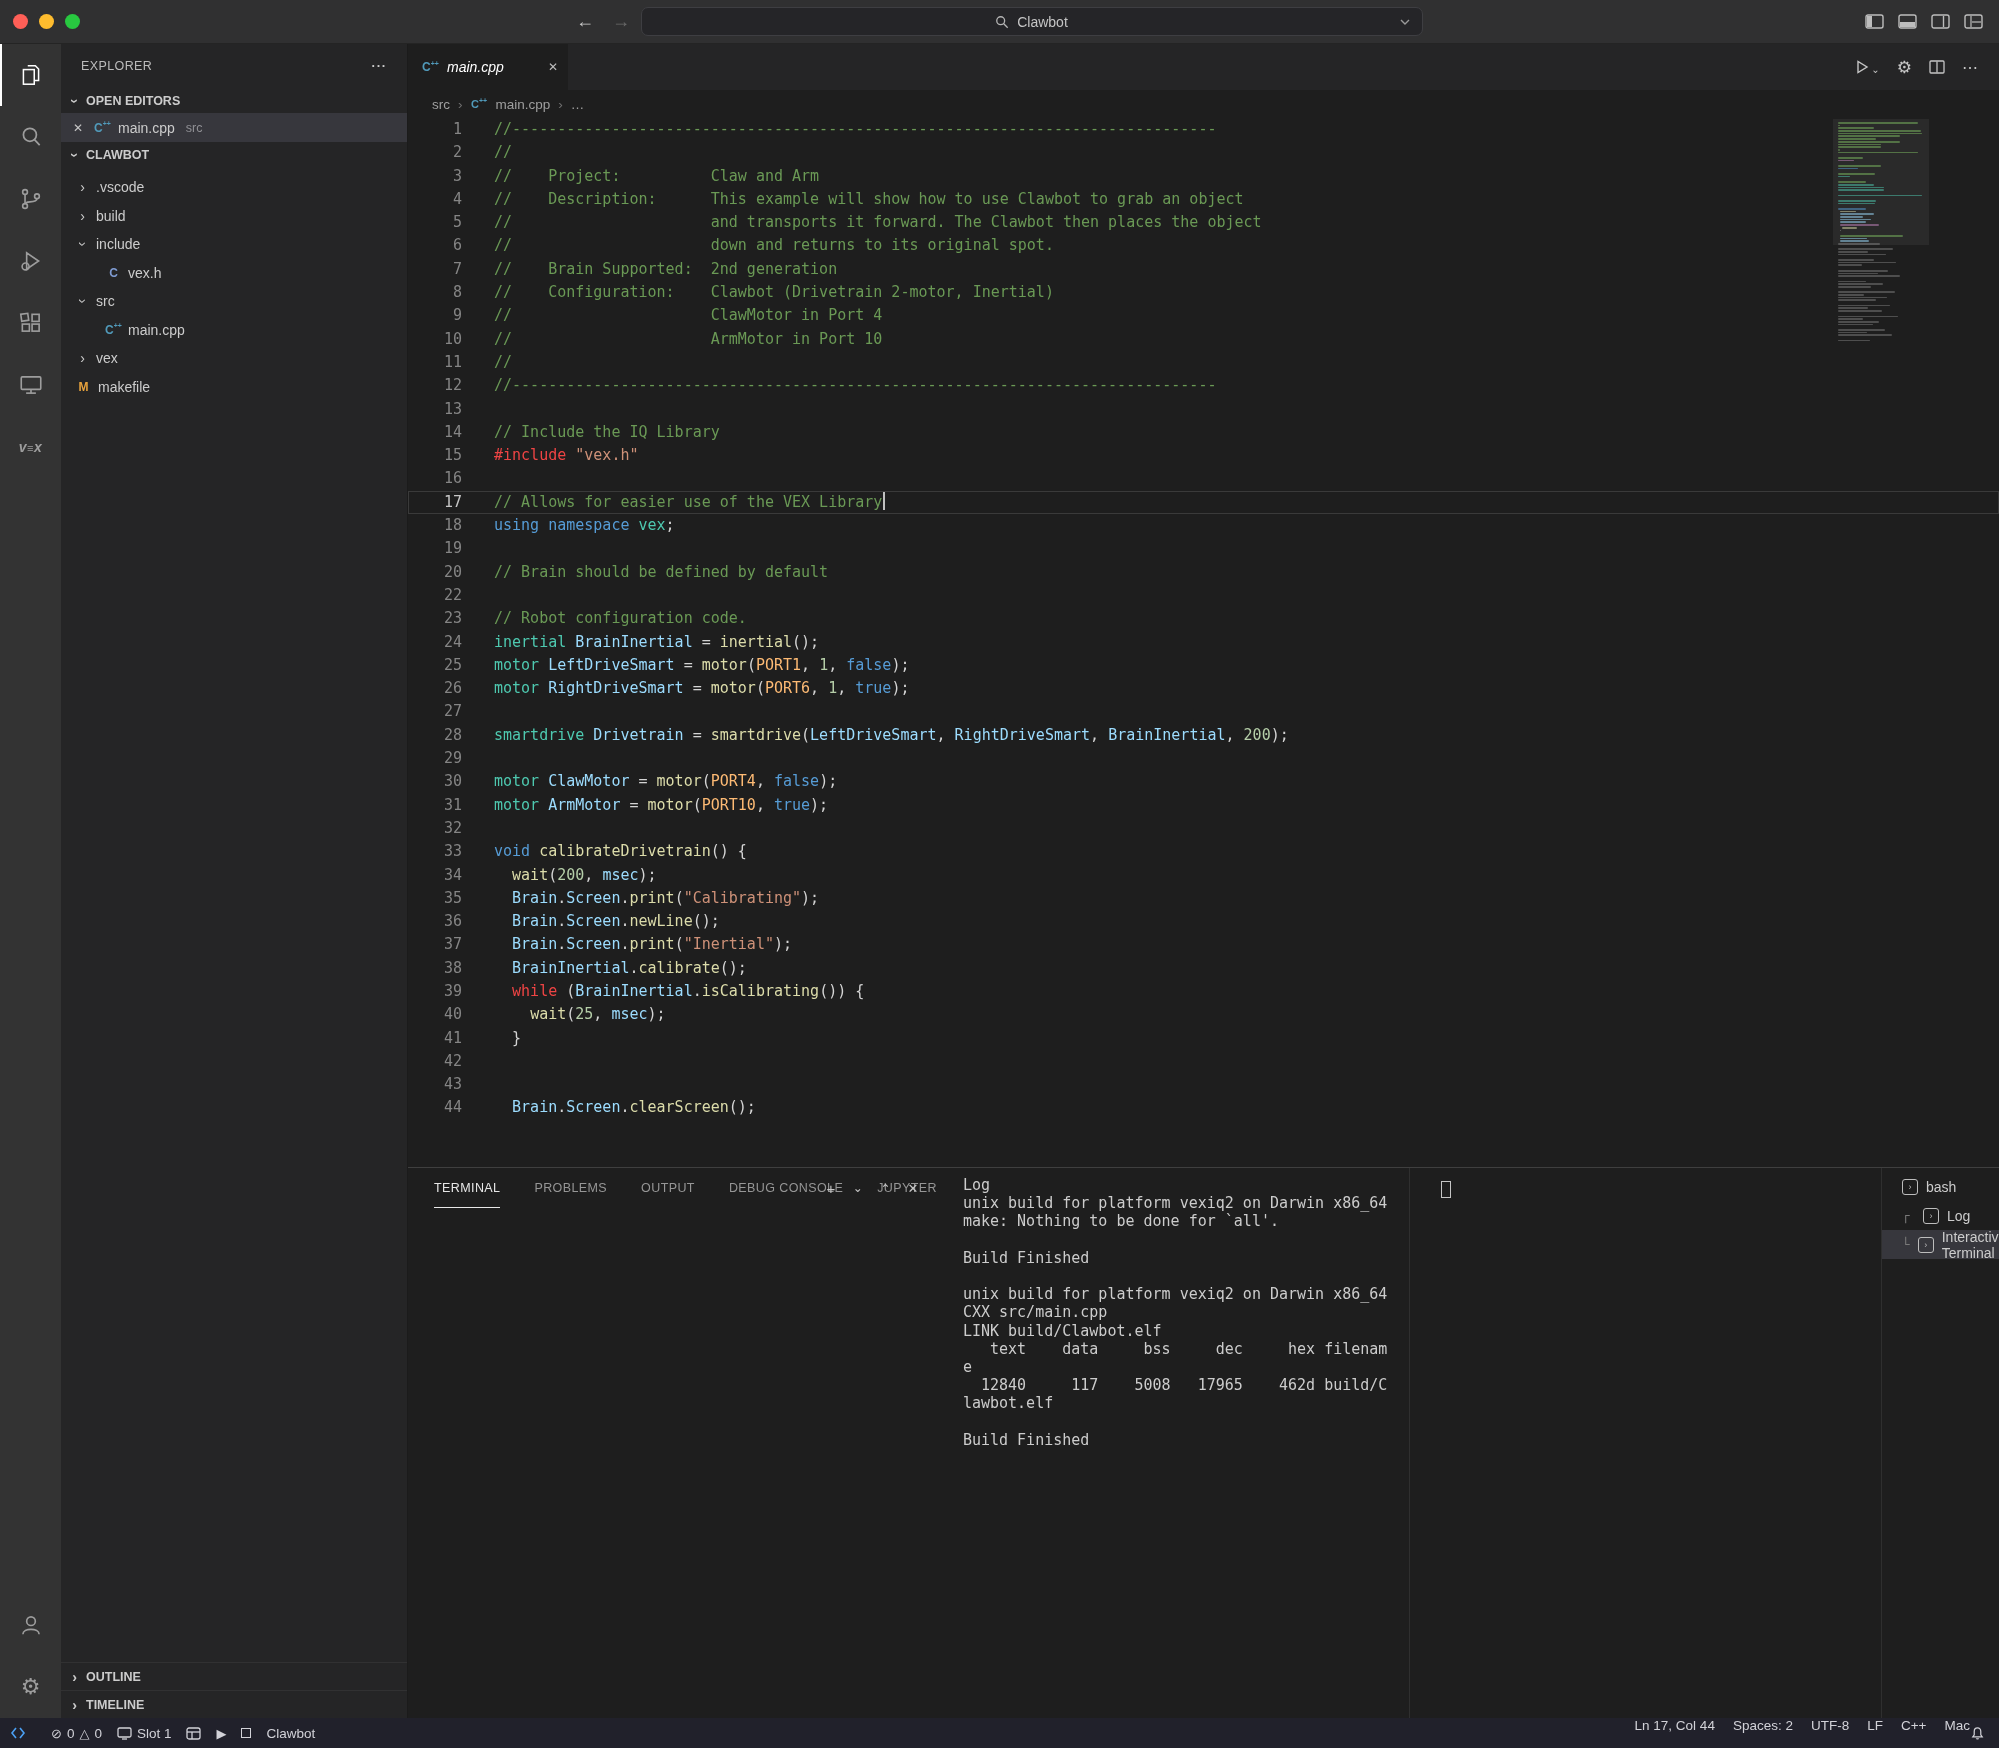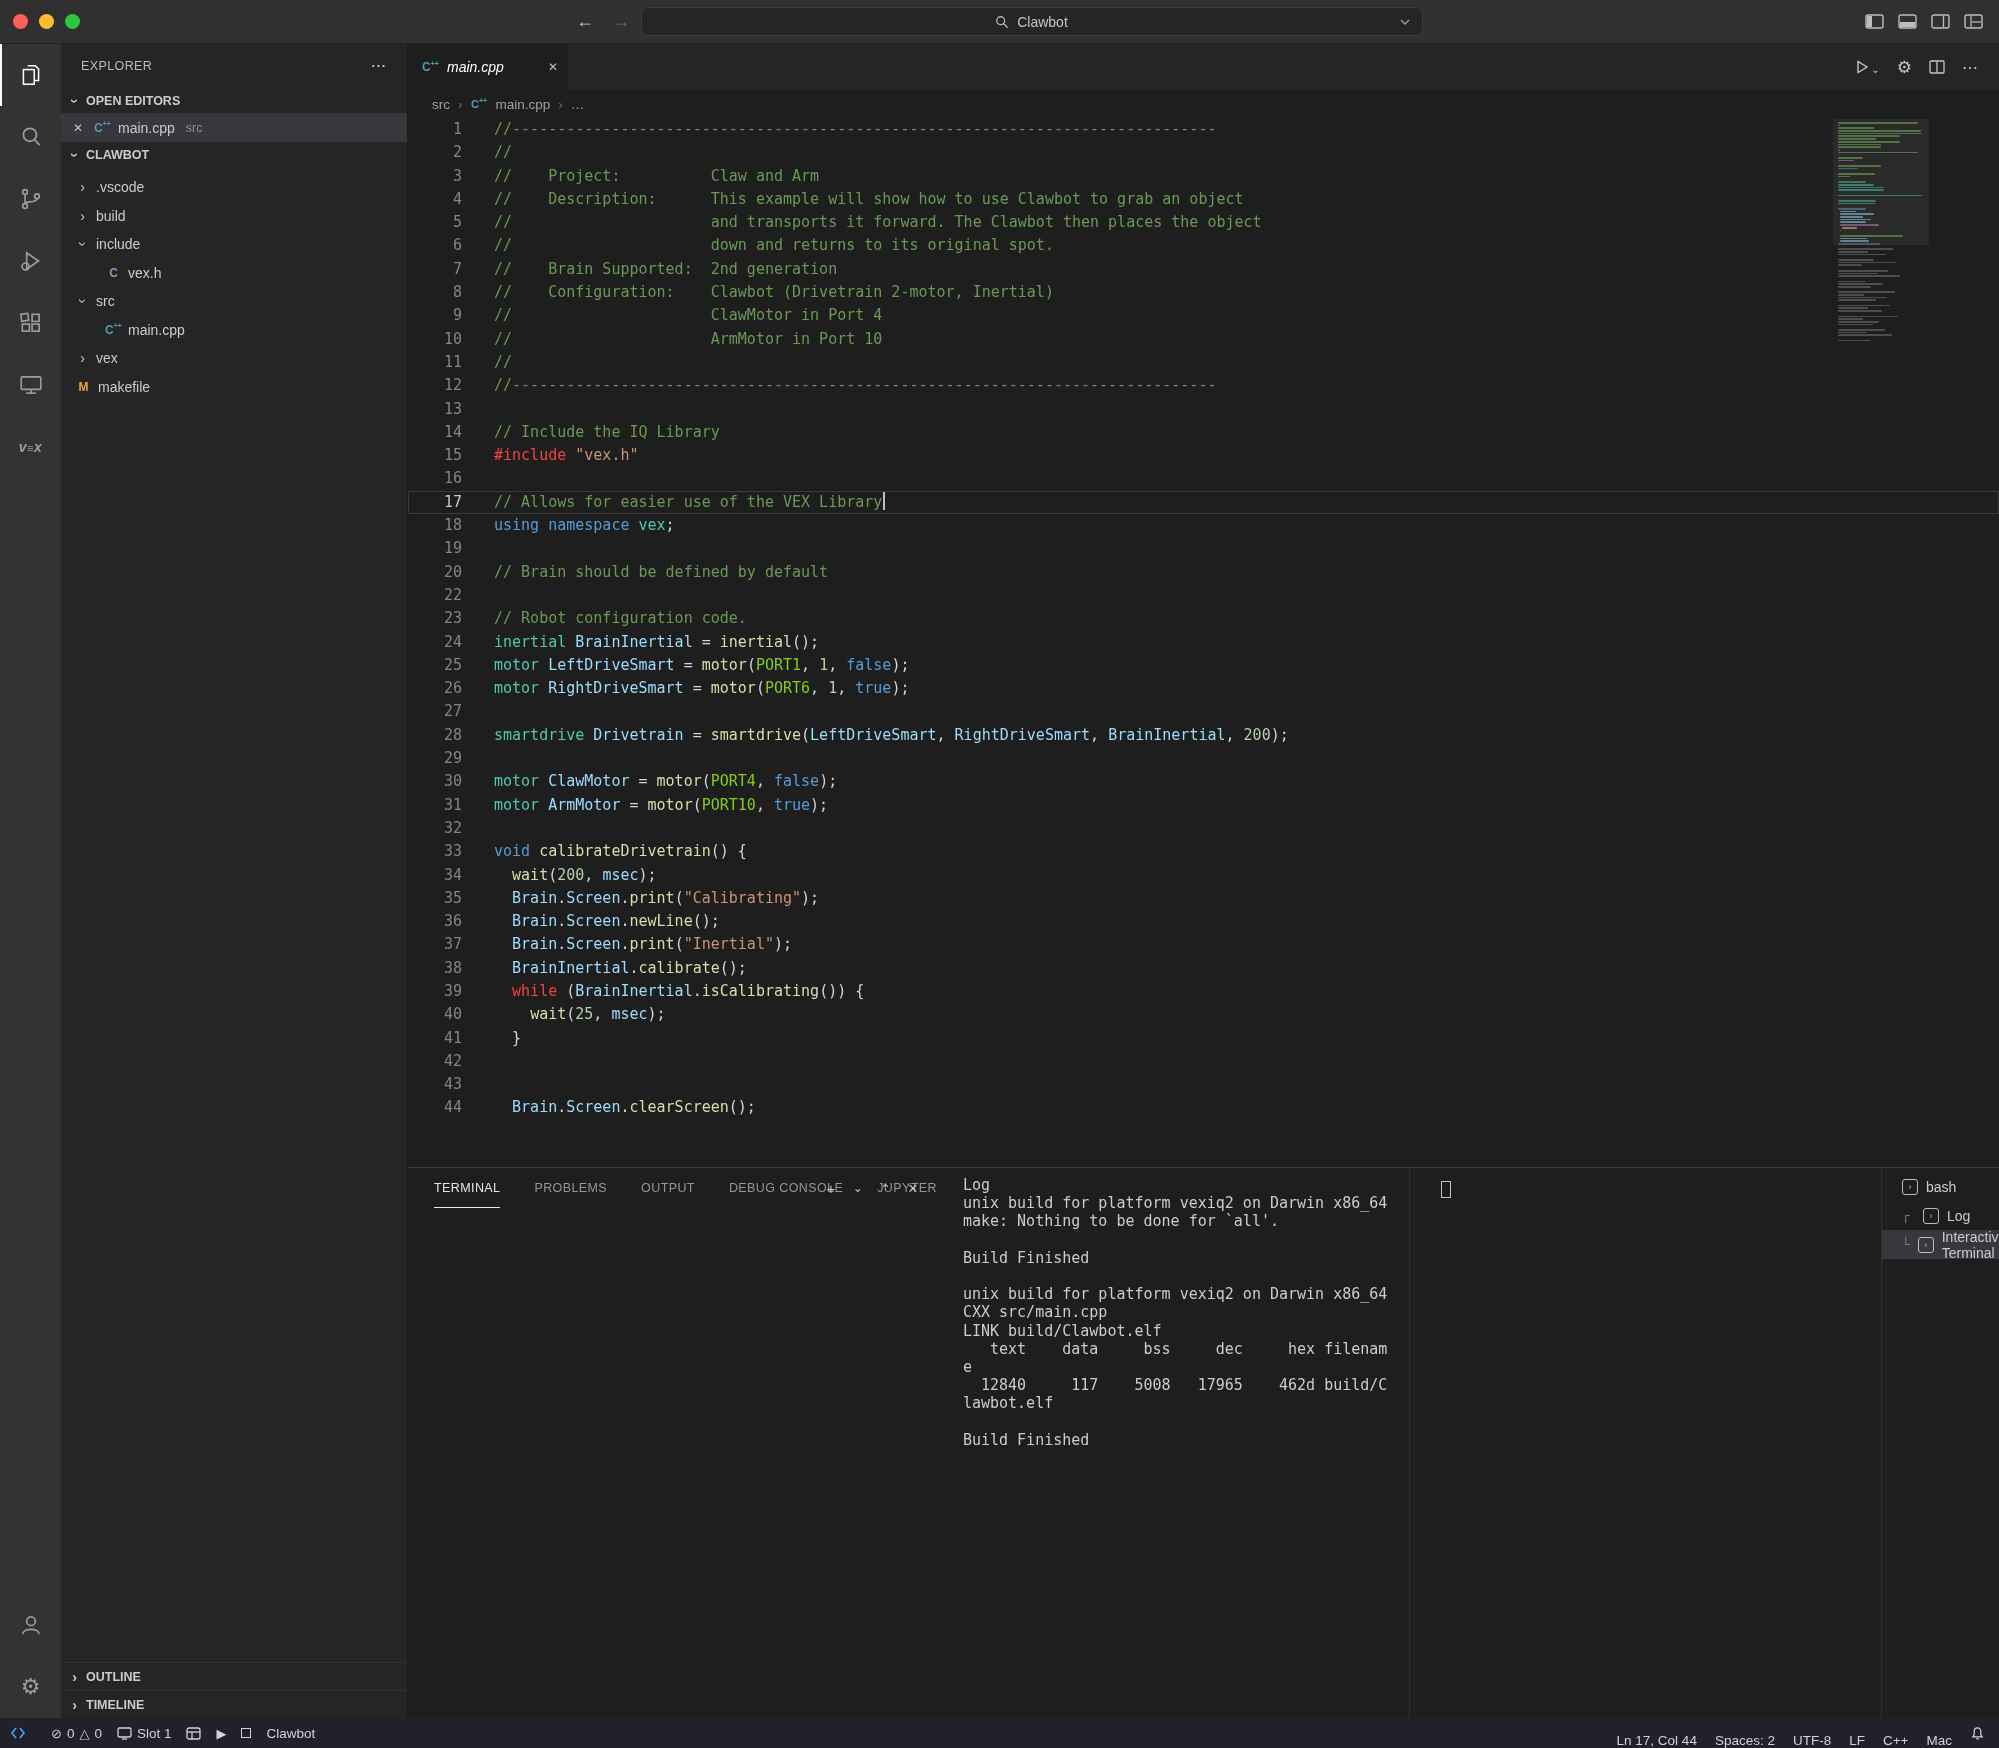--- a/index.html
+++ b/index.html
@@ -67,21 +67,21 @@
   .bc-sep{color:#6f6f6f}
 
   .editor-view{flex:1;position:relative;overflow:hidden;font-family:"DejaVu Sans Mono",monospace;font-size:15px;line-height:23.3px;min-height:0}
   .code-line{display:flex;white-space:pre;color:#d4d4d4;height:23.3px}
   .ln{width:54px;text-align:right;color:#858585;flex:0 0 auto}
   .lt{padding-left:32px}
   .code-line.cur{outline:1px solid #3a3a3a;outline-offset:-1px}
   .code-line.cur .ln{color:#c6c6c6}
   .caret{display:inline-block;width:2px;height:18px;background:#c0c0c0;vertical-align:-3px;margin-left:1px}
   .tk-c{color:#6A9955}.tk-k{color:#569CD6}.tk-m{color:#ef4444}.tk-t{color:#4EC9B0}
-  .tk-v{color:#9CDCFE}.tk-f{color:#DCDCAA}.tk-n{color:#B5CEA8}.tk-s{color:#CE9178}.tk-e{color:#84cc16}
+  .tk-v{color:#9CDCFE}.tk-f{color:#DCDCAA}.tk-n{color:#B5CEA8}.tk-s{color:#CE9178}.tk-e{color:#fdba74}
   .minimap{position:absolute;top:4px;right:75px;width:86px}
   .mm-bar{height:1.7px;margin-bottom:1px;border-radius:1px}
   .mm-slider{position:absolute;left:-5px;right:-5px;top:-3px;height:126px;background:rgba(121,121,121,.13)}
 
   
   .panel{height:551px;border-top:1px solid #3f3f3f;display:flex;flex-direction:row;background:#1e1e1e;flex:0 0 auto}
   .panel-tabs{height:40px;display:flex;align-items:center;padding-left:26px;gap:34px;font-size:12.5px;letter-spacing:.4px;color:#969696;position:relative;flex:0 0 auto}
   .ptab{height:100%;display:flex;align-items:center;border-bottom:1px solid transparent;cursor:pointer}
   .ptab.active{color:#e7e7e7;border-bottom-color:#e7e7e7}
   .panel-actions{position:absolute;right:18px;top:0;height:40px;display:flex;align-items:center;gap:17px;color:#c5c5c5;font-size:15px}
@@ -96,21 +96,21 @@
   .tl-conn{color:#7a7a7a;width:13px;font-size:13px;font-family:"DejaVu Sans Mono",monospace}
   .term-ico{width:16px;height:16px;border:1px solid #bdbdbd;border-radius:3px;font-size:9px;display:flex;align-items:center;justify-content:center;color:#bdbdbd;flex:0 0 auto}
 
   
   .statusbar{height:30px;background:#21212b;display:flex;align-items:center;color:#d2d2d8;font-size:13.5px;flex:0 0 auto;padding-right:14px}
   .sb-left{display:flex;align-items:center;gap:15px;height:100%}
   .sb-item{display:flex;align-items:center;gap:5px;height:100%;cursor:pointer}
   .remote{width:36px;height:100%;display:flex;align-items:center;justify-content:center;color:#4ba0f4}
   .glyph{font-size:13px}
   .stop-sq{width:10px;height:10px;border:1.5px solid #d2d2d8;display:inline-block}
-  .sb-right{margin-left:auto;display:flex;align-items:flex-end;gap:18px;height:100%}
+  .sb-right{margin-left:auto;display:flex;align-items:flex-start;height:100%}
 </style>
 </head>
 <body>
 
 <div class="window">
 
   <div class="titlebar">
     <div class="traffic">
       <span class="tl red"></span>
       <span class="tl yellow"></span>

